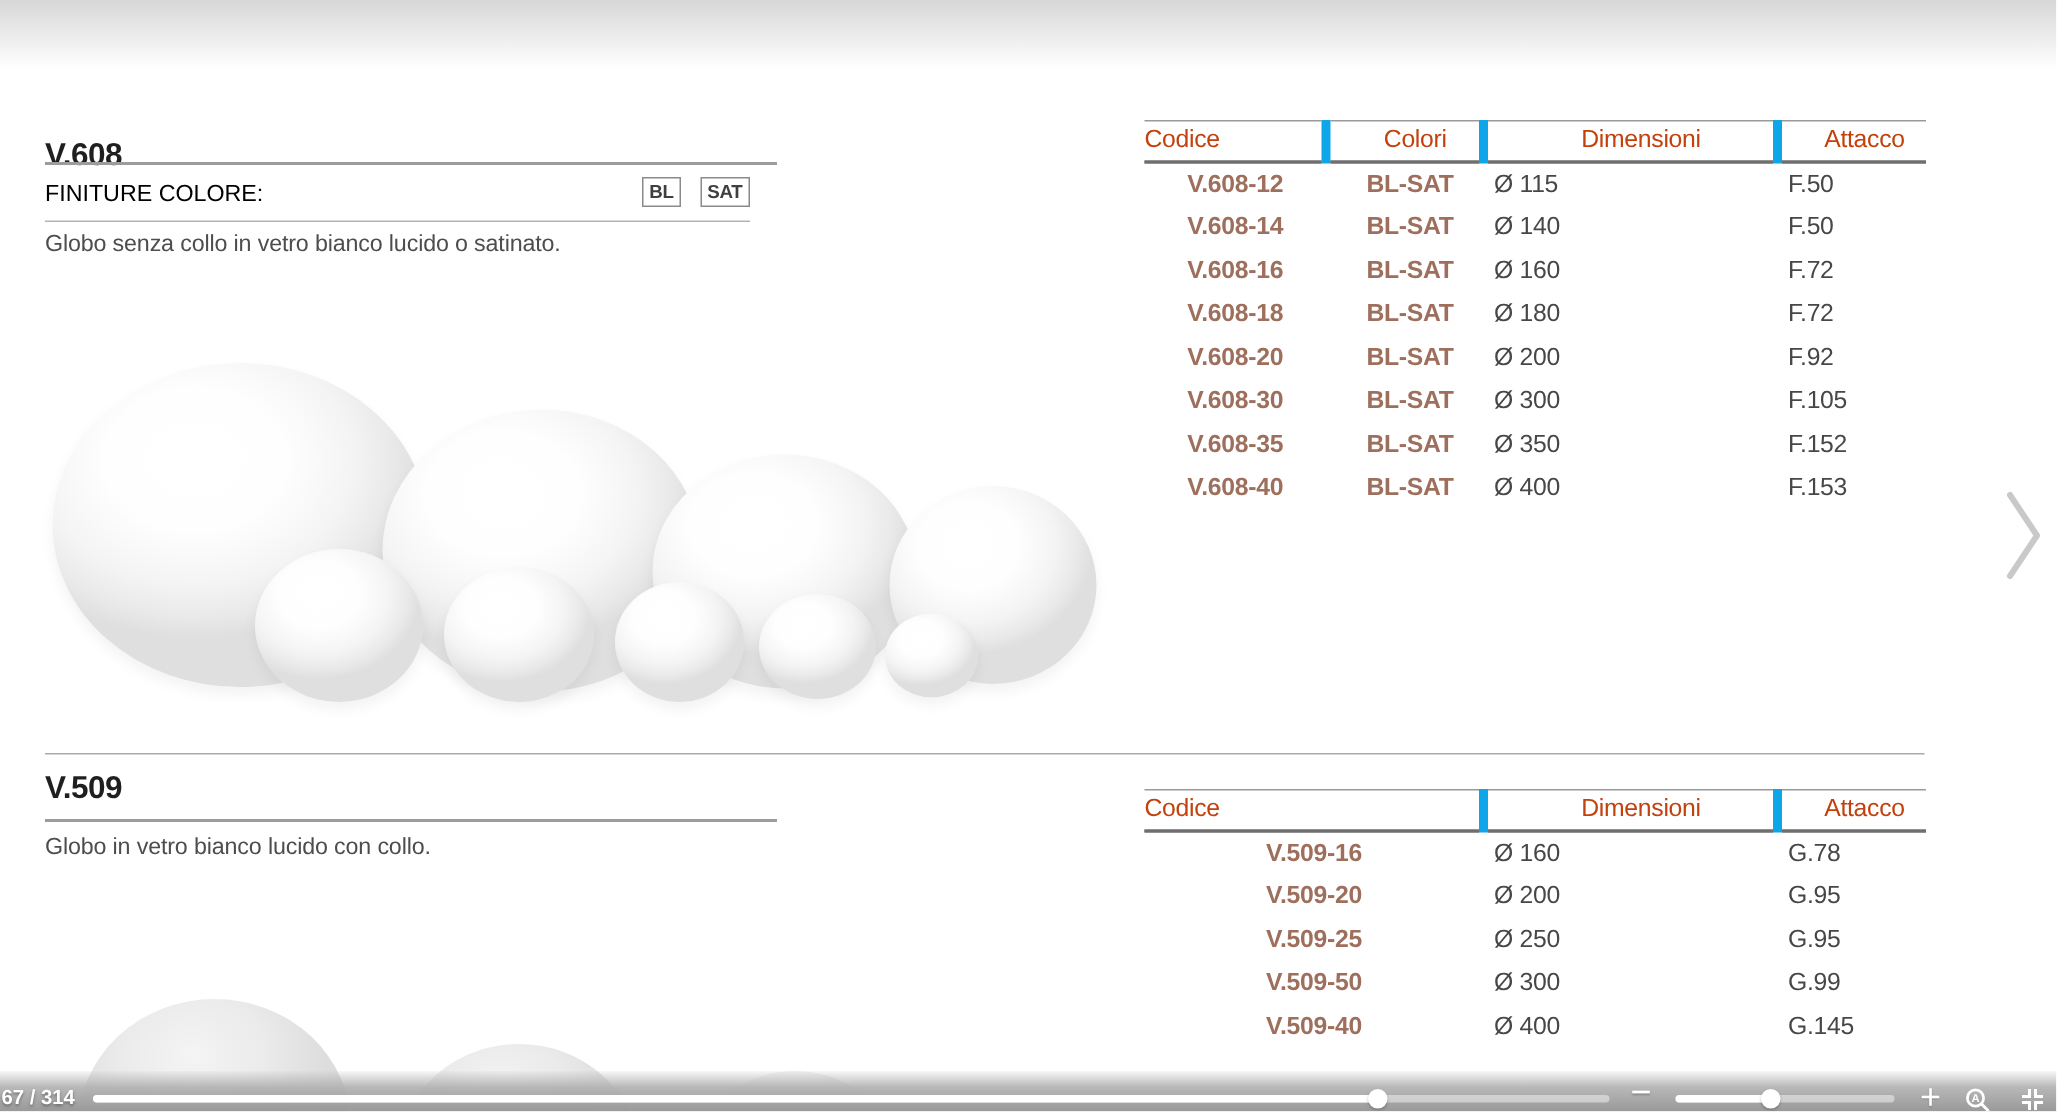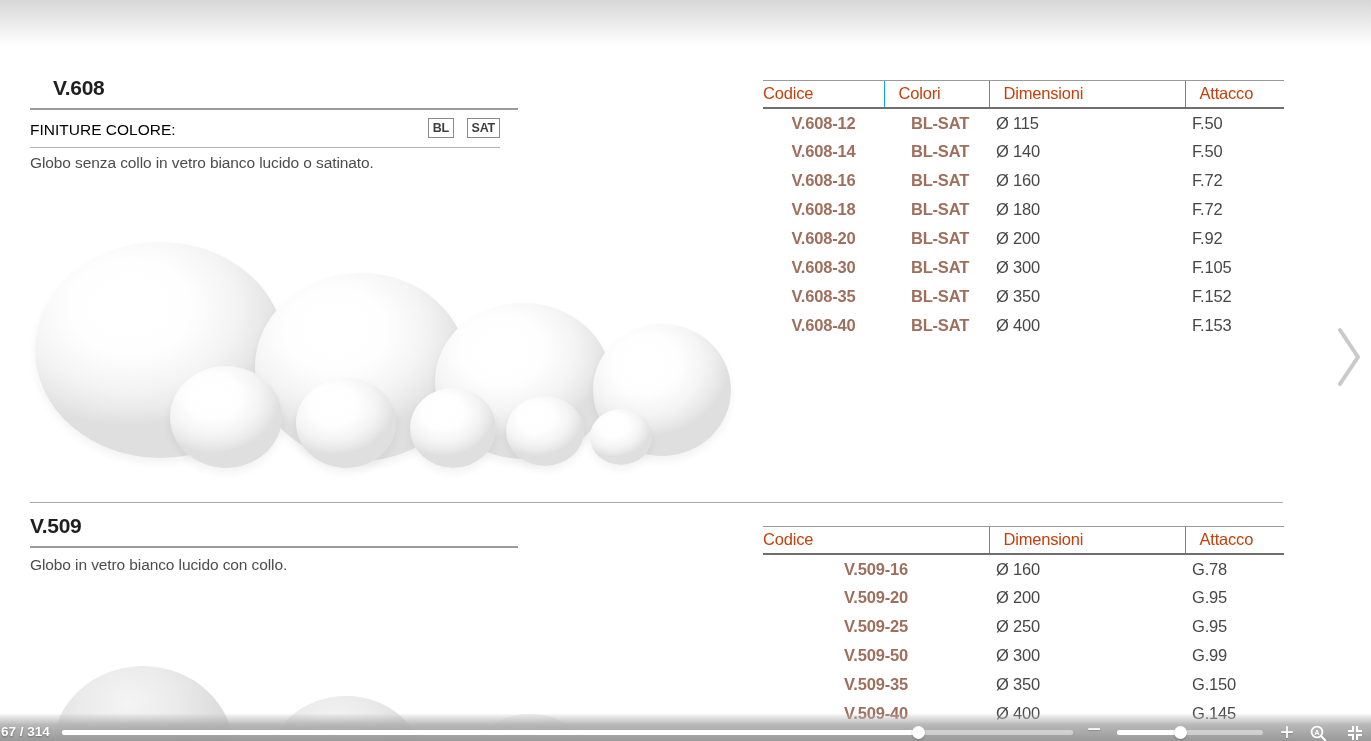--- a/index.html
+++ b/index.html
@@ -32,21 +32,21 @@
   .faint-globes { position:absolute; left:0; top:640px; width:760px; height:101px; overflow:hidden; }
   .fglobe { position:absolute; border-radius:50%;
             background:radial-gradient(ellipse 60% 55% at 42% 22%, #f2f2f2 0%, #e7e7e7 45%, #dadada 75%, #d0d0d0 100%);
             opacity:.85; }
 
   
   table.spec { position:absolute; left:763px; width:521px; border-collapse:collapse; table-layout:fixed; }
   table.spec thead th { text-align:left; font-weight:normal; font-size:16.5px; color:#c2410c;
                         border-top:1px solid #9a9a9a; border-bottom:2px solid #6f6f6f;
                         padding:3px 0 4px 0; letter-spacing:-0.2px; }
-  table.spec thead th + th { border-left:1px solid #0ea5e9; padding-left:14px; }
+  table.spec thead th + th { border-left:6px solid #0ea5e9; padding-left:14px;text-align:center; }
   table.spec tbody td { font-size:16.5px; color:#474747; height:29px; padding:0;
                         vertical-align:middle; letter-spacing:-0.2px; }
   table.spec tbody td + td { padding-left:7px; }
   table.spec tbody td.code { font-weight:bold; color:#9e6f5c;text-align:center; }
   table.t608 { top:80px; }
   table.t608 th:nth-child(1){width:121px;} table.t608 th:nth-child(2){width:105px;}
   table.t608 th:nth-child(3){width:196px;} table.t608 th:nth-child(4){width:99px;}
   table.t509 { top:526px; }
   table.t509 th:nth-child(1){width:226px;} table.t509 th:nth-child(2){width:196px;}
   table.t509 th:nth-child(3){width:99px;}
@@ -68,21 +68,21 @@
   .bar-glyph { position:absolute; color:#ffffff; font-size:24px; font-weight:400; line-height:24px;
                top:6px; cursor:pointer; text-shadow:0 1px 1px rgba(90,90,90,0.4); }
   .bar-icon { position:absolute; top:11px; cursor:pointer; }
 </style>
 </head>
 <body>
 
 <div id="stage">
   <div class="top-fade"></div>
 
-  <h1 class="sec-title" style="top:76px;margin-left:23px;">V.608</h1>
+  <h1 class="sec-title" style="top:92px;">V.608</h1>
   <div class="rule" style="top:108px; width:488px;"></div>
 
   <div class="finiture-row">
     <span class="finiture-label">FINITURE COLORE:</span>
     <span class="badges">
       <span class="badge">BL</span>
       <span class="badge">SAT</span>
     </span>
   </div>
   <div class="rule thin" style="top:147px; width:470px;"></div>
@@ -196,25 +196,20 @@
           <td class="code">V.509-25</td>
           <td>Ø 250</td>
           <td>G.95</td>
         </tr>
         <tr>
           <td class="code">V.509-50</td>
           <td>Ø 300</td>
           <td>G.99</td>
         </tr>
         <tr>
-          <td class="code">V.509-35</td>
-          <td>Ø 350</td>
-          <td>G.150</td>
-        </tr>
-        <tr>
           <td class="code">V.509-40</td>
           <td>Ø 400</td>
           <td>G.145</td>
         </tr>
       </tbody>
     </table>
 
   <div class="chevron">
     <svg width="26" height="60" viewBox="0 0 26 60">
       <polyline points="3,3 21,30 3,57" fill="none" stroke="#c9c9c9" stroke-width="4" stroke-linecap="round" stroke-linejoin="round"></polyline>

